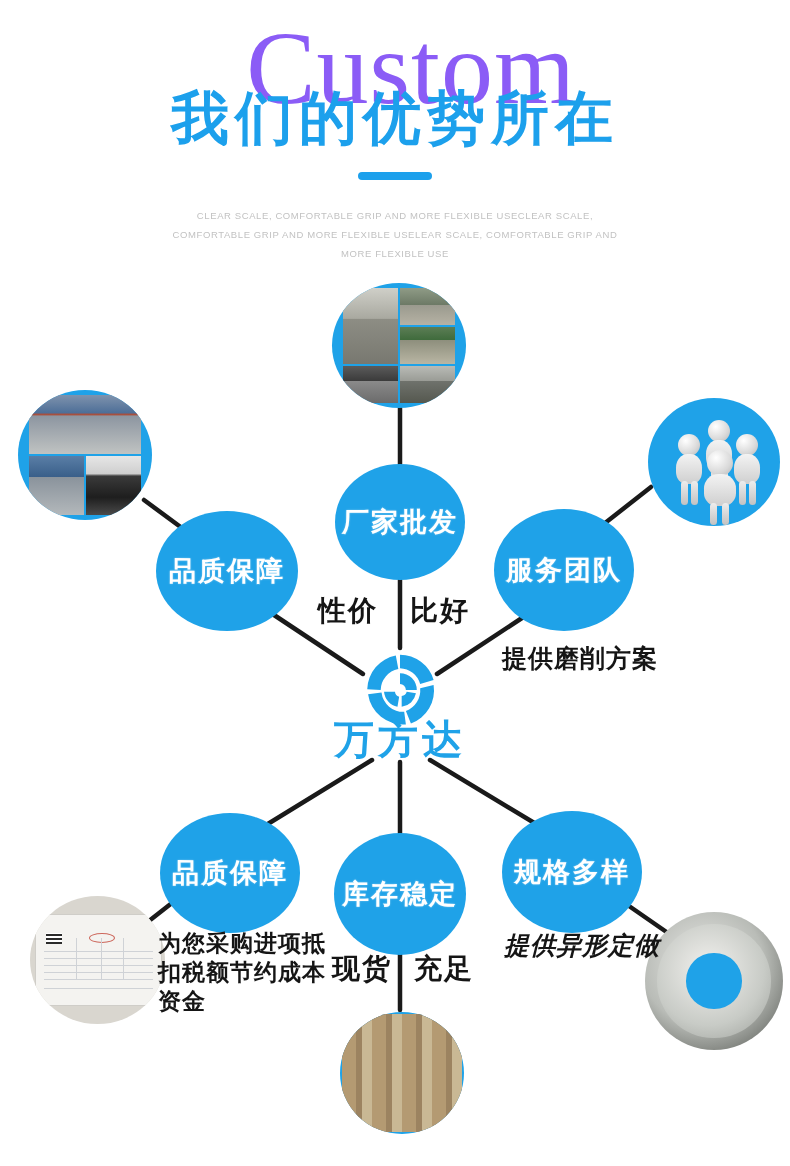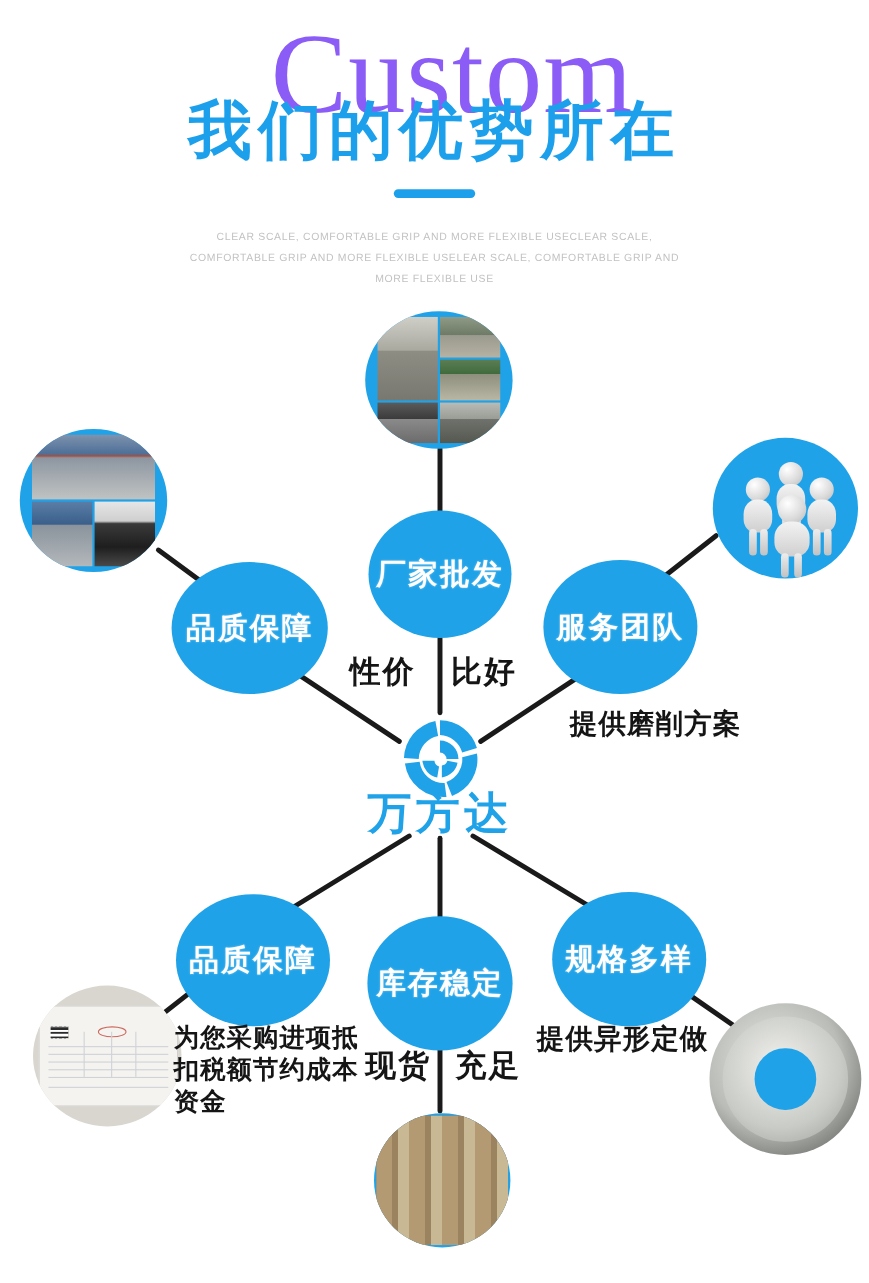--- a/index.html
+++ b/index.html
@@ -328,24 +328,24 @@
         <path d="M47 70 A20 20 0 0 1 31 52 L44 52 A7 7 0 0 0 49 58 Z"></path>
       </g>
     </svg>
   </div>
   <div class="brand" style="left:320px;top:712px;width:160px;">万方达</div>
 
   <div class="mid" style="left:318px;top:592px;">性价</div>
   <div class="mid" style="left:410px;top:592px;">比好</div>
 
 
-  <div class="cap" style="left:518px;top:643px;text-align:center;">提供磨削方案</div>
+  <div class="cap" style="left:502px;top:643px;text-align:center;">提供磨削方案</div>
 
   <div class="cap small" style="left:158px;top:929px;">为您采购进项抵
 扣税额节约成本
 资金</div>
 
   <div class="mid" style="left:332px;top:950px;">现货</div>
   <div class="mid" style="left:414px;top:950px;">充足</div>
 
-  <div class="cap" style="left:488px;top:930px;">提供异形定做</div>
+  <div class="cap" style="left:504px;top:930px;font-style:italic;">提供异形定做</div>
 
 </div>
 
 </body></html>

